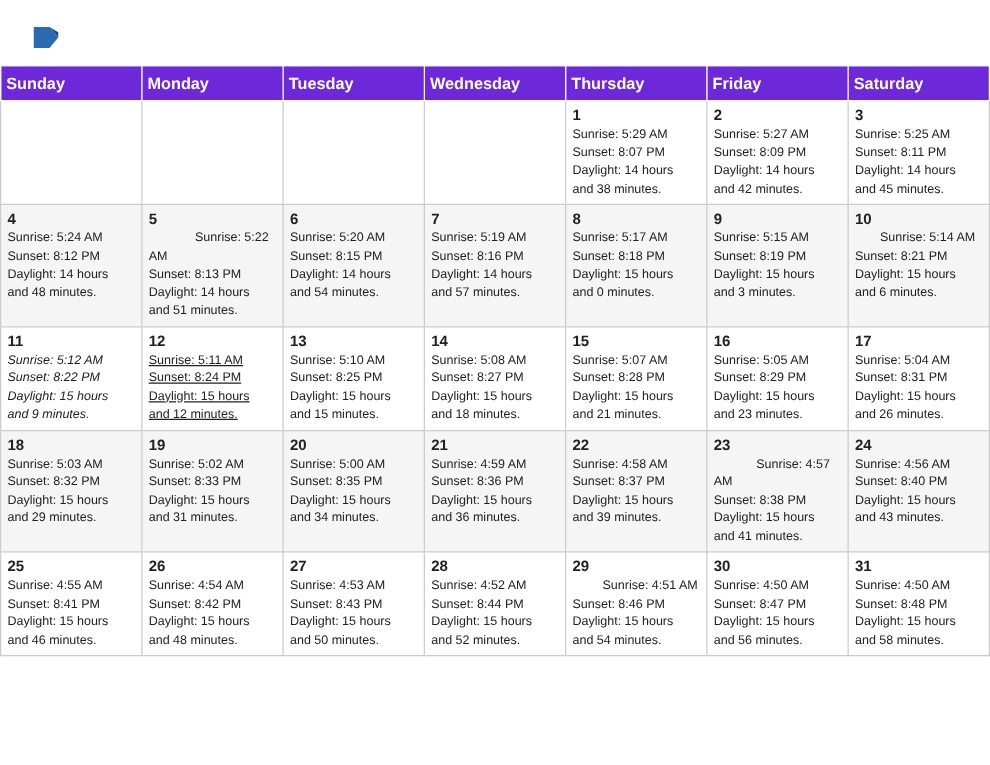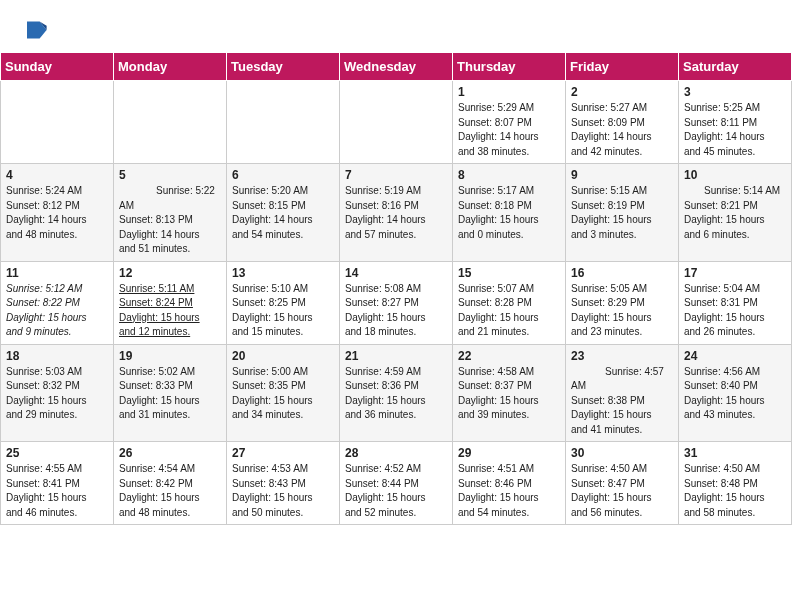--- a/index.html
+++ b/index.html
@@ -46,21 +46,21 @@
     .location {
       font-size: 14px;
       color: #333;
     }
     .calendar {
       width: 100%;
       border-collapse: collapse;
       margin: 0;
     }
     .calendar thead tr th {
-      background: #be185d;
+      background: #6d28d9;
       color: #fff;
       font-size: 13px;
       font-weight: bold;
       padding: 6px 4px;
       text-align: left;
       border: 1px solid #fff;
     }
     .calendar tbody tr td {
       vertical-align: top;
       border: 1px solid #ccc;
@@ -254,21 +254,21 @@
 Daylight: 15 hours
 and 48 minutes.</span></td>
         <td><span class="day-number">27</span><span class="day-info" style="white-space: pre-line;">Sunrise: 4:53 AM
 Sunset: 8:43 PM
 Daylight: 15 hours
 and 50 minutes.</span></td>
         <td><span class="day-number">28</span><span class="day-info" style="white-space: pre-line;">Sunrise: 4:52 AM
 Sunset: 8:44 PM
 Daylight: 15 hours
 and 52 minutes.</span></td>
-        <td><span class="day-number">29</span><span class="day-info" style="white-space: pre-line;">Sunrise: 4:51 AM
+        <td><span class="day-number">29</span><span class="day-info" style="white-space: pre-line; margin-left: 24px;">Sunrise: 4:51 AM
 Sunset: 8:46 PM
 Daylight: 15 hours
 and 54 minutes.</span></td>
         <td><span class="day-number">30</span><span class="day-info" style="white-space: pre-line;">Sunrise: 4:50 AM
 Sunset: 8:47 PM
 Daylight: 15 hours
 and 56 minutes.</span></td>
         <td><span class="day-number">31</span><span class="day-info" style="white-space: pre-line;">Sunrise: 4:50 AM
 Sunset: 8:48 PM
 Daylight: 15 hours

